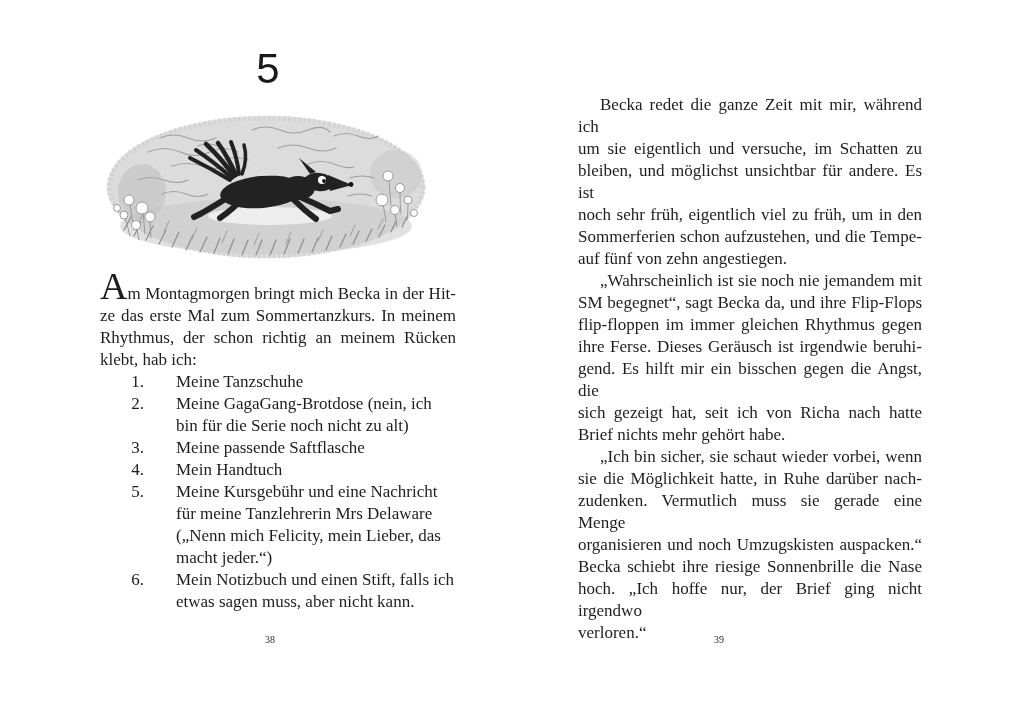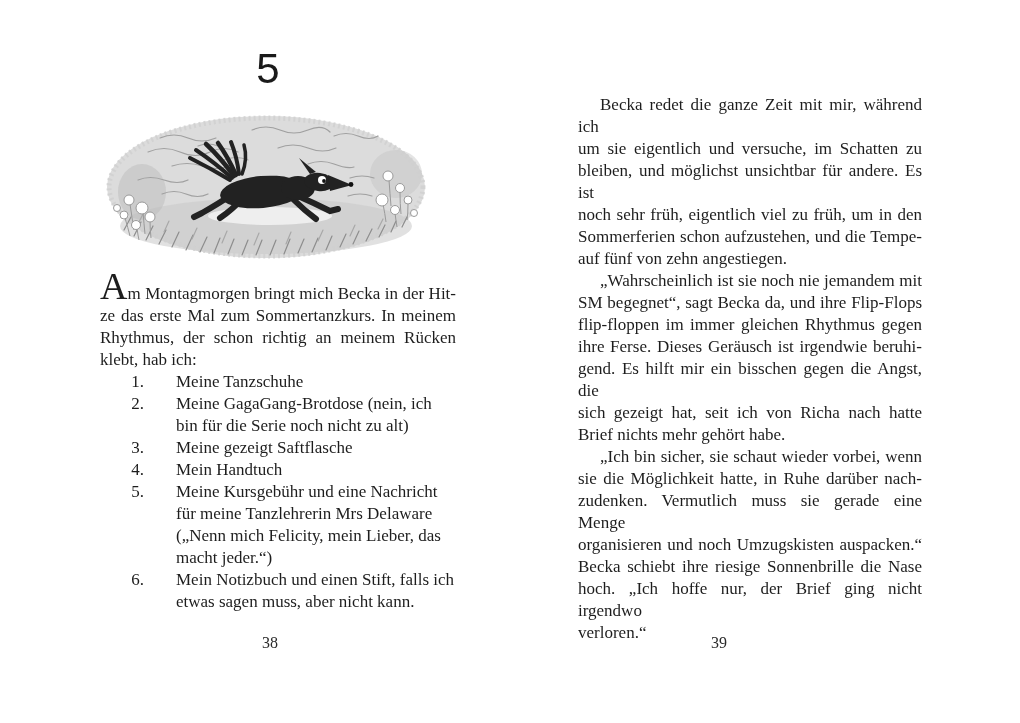--- a/index.html
+++ b/index.html
@@ -18,21 +18,21 @@
   .text-block.tb-left  { top:283px; left:100px; width:356px; }
   .text-block.tb-right { top:62px;  left:578px; width:344px;margin-top:32px; }
   .ln { text-align:justify; text-align-last:left; hyphens:none; }
   .jl { text-align-last:justify; }
   .ind { text-indent:22px; }
   .dropcap { font-size:38px; line-height:0; }
   .li { display:flex; }
   .num { flex:0 0 48px; text-align:right; padding-right:4px; box-sizing:border-box; }
   .itxt { flex:1; }
   .itxt .ln { text-align:left;margin-left:28px; }
-  .pagenum { position:absolute; top:634px; font-size:16px; text-align:center; color:#2a2a2a; }
+  .pagenum { position:absolute; top:634px; font-size:10px; text-align:center; color:#2a2a2a; }
   .pagenum.pn-left  { left:100px; width:340px; }
   .pagenum.pn-right { left:547px; width:344px; }
 </style>
 </head>
 <body>
 
 <div class="spread">
 
   <section>
     <div class="chapter-number">5</div>
@@ -132,21 +132,21 @@
         <div class="li">
           <div class="num">2.</div>
           <div class="itxt">
             <div class="ln">Meine GagaGang-Brotdose (nein, ich</div>
             <div class="ln">bin für die Serie noch nicht zu alt)</div>
           </div>
         </div>
         <div class="li">
           <div class="num">3.</div>
           <div class="itxt">
-            <div class="ln">Meine gezeigt Saftflasche</div>
+            <div class="ln">Meine passende Saftflasche</div>
           </div>
         </div>
         <div class="li">
           <div class="num">4.</div>
           <div class="itxt">
             <div class="ln">Mein Handtuch</div>
           </div>
         </div>
         <div class="li">
           <div class="num">5.</div>

